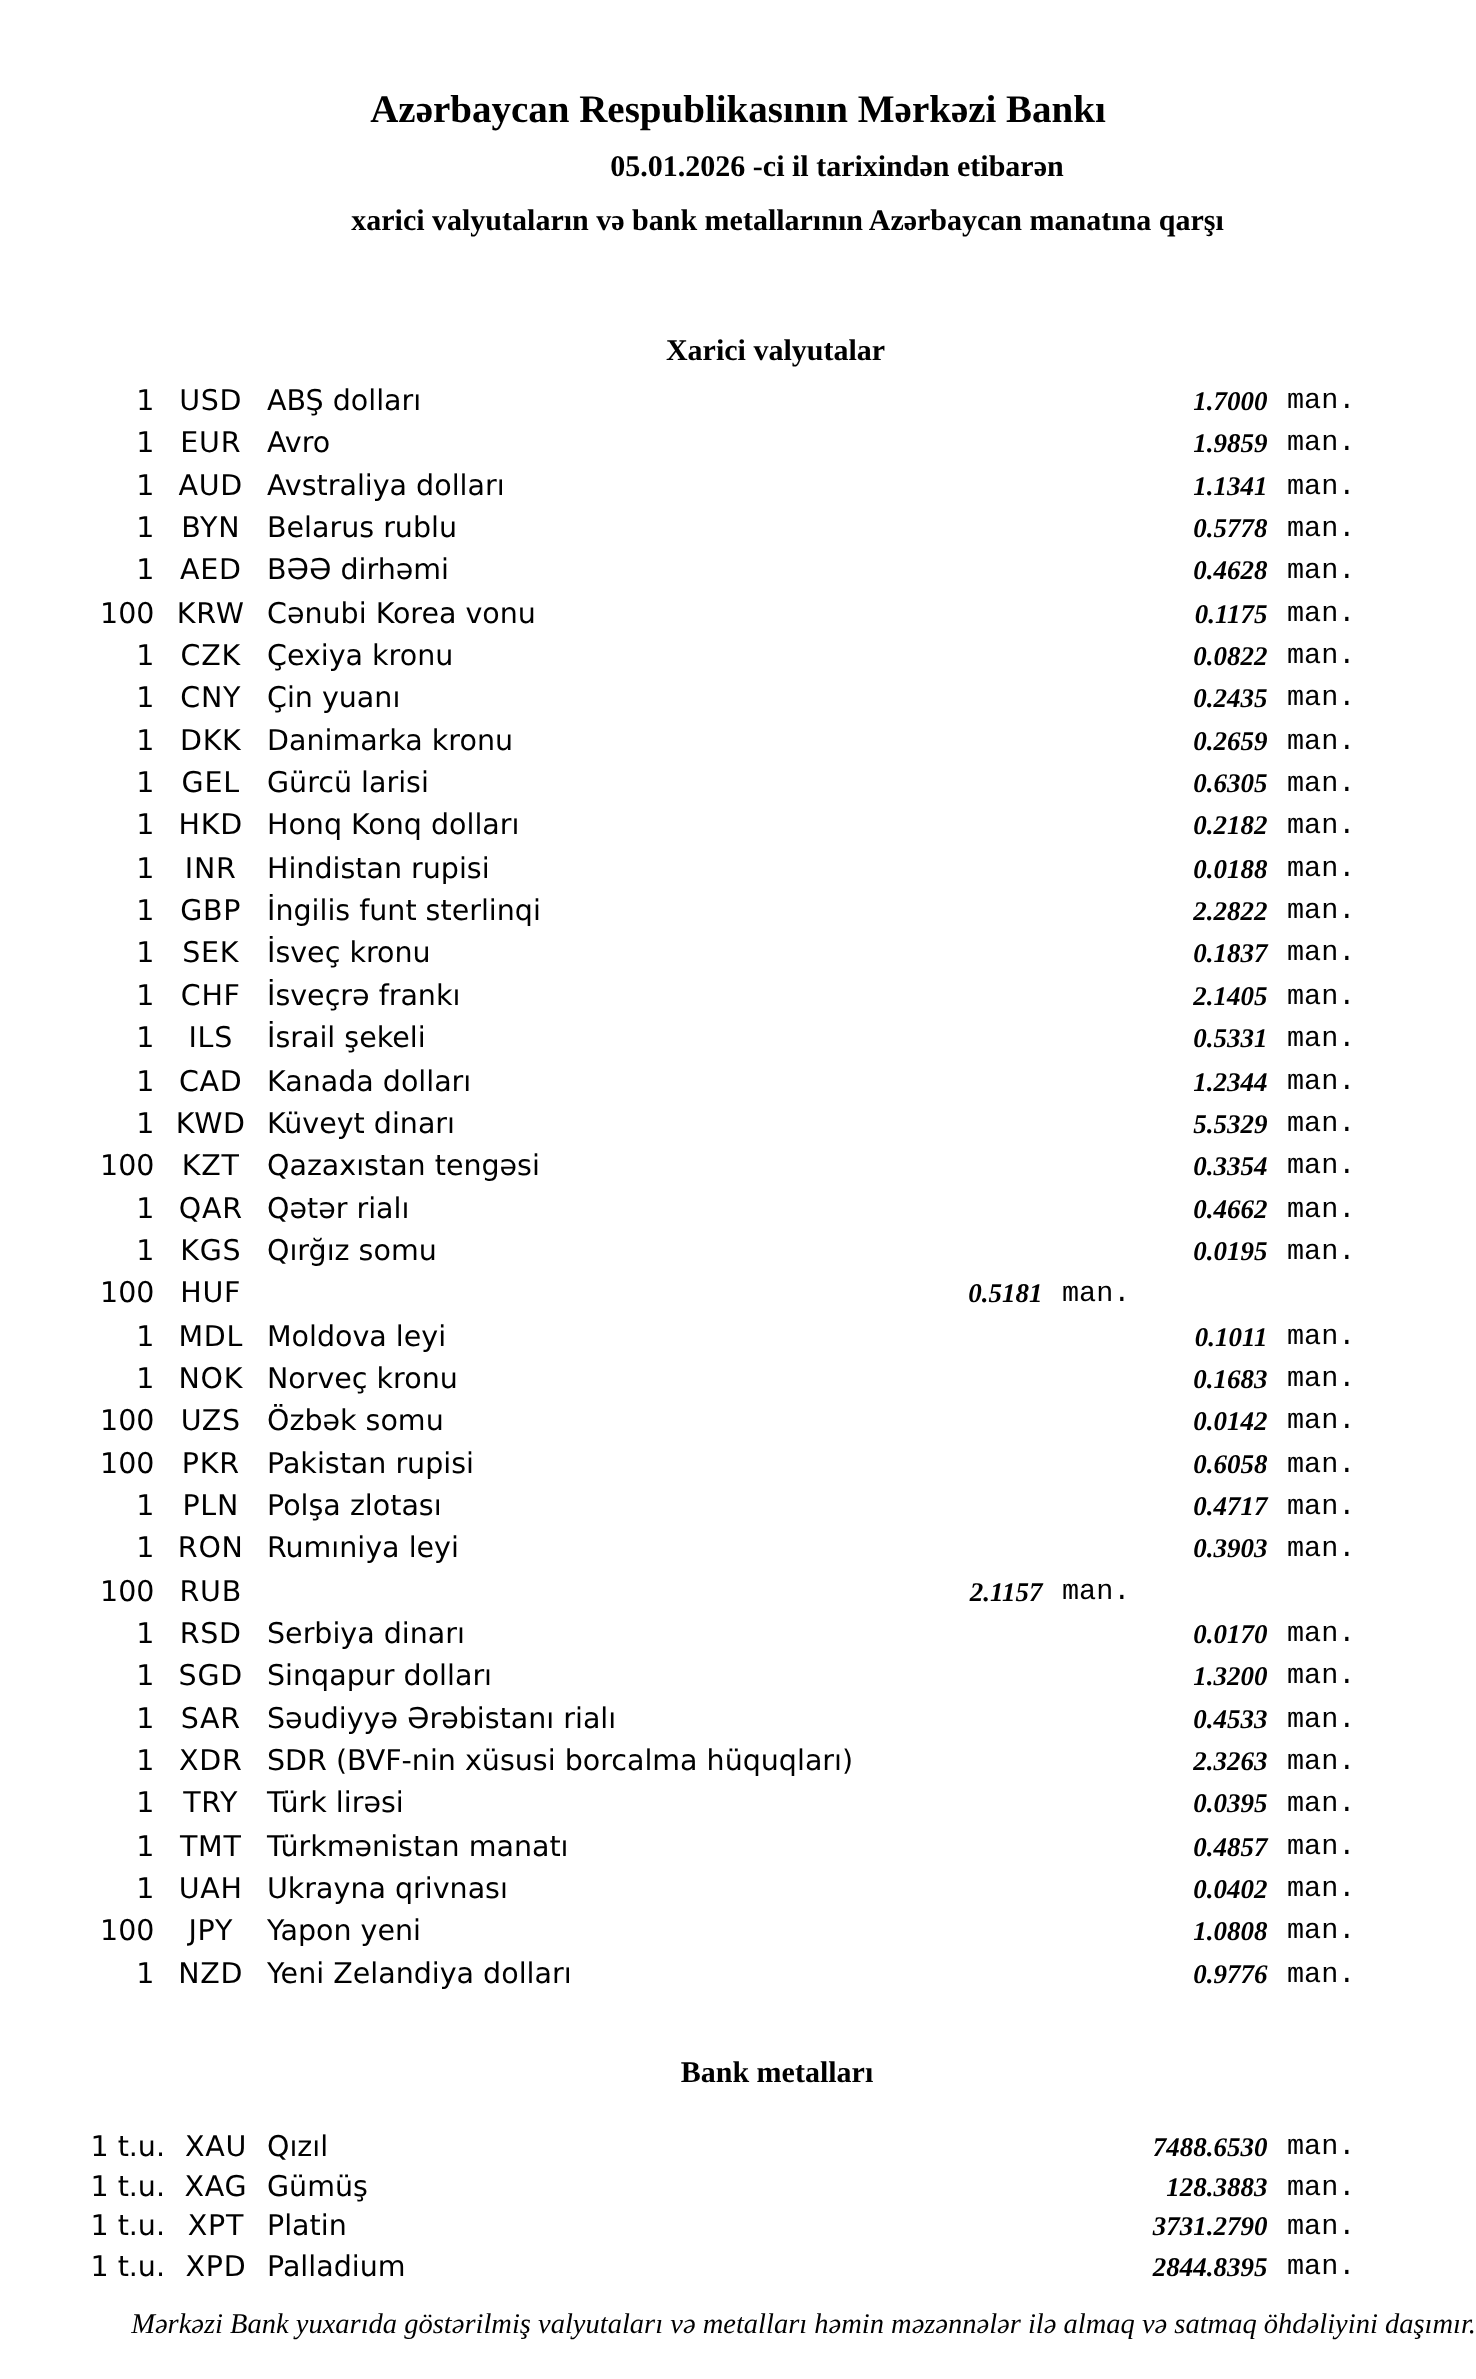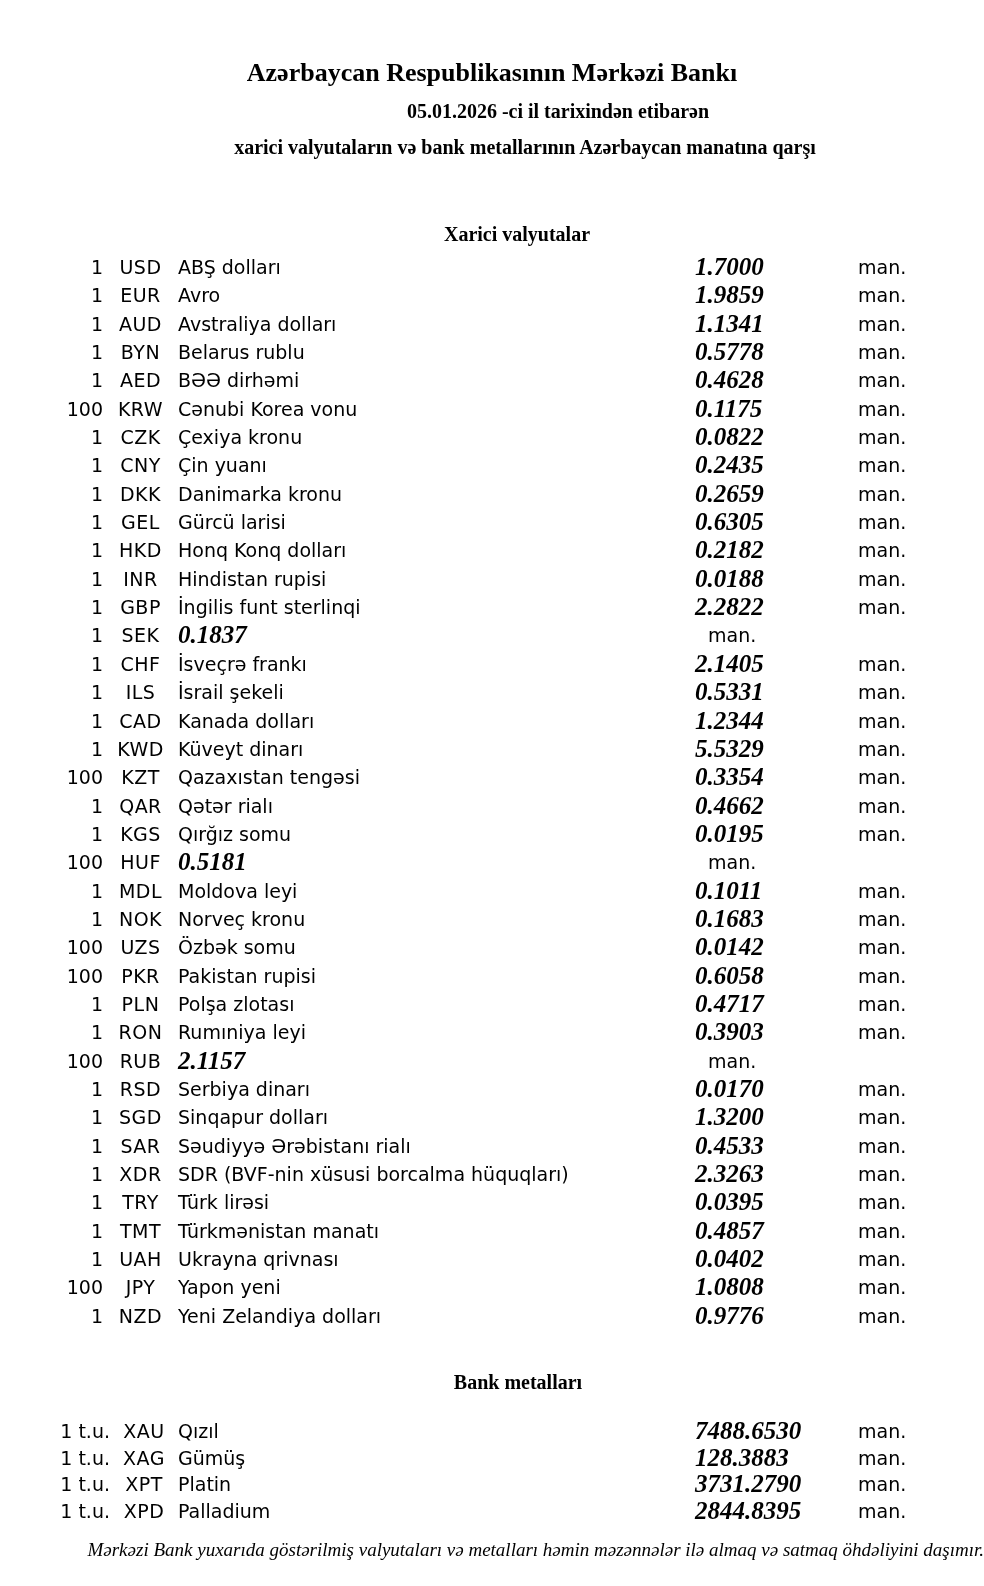--- a/index.html
+++ b/index.html
@@ -63,27 +63,27 @@
     grid-template-columns:110px 68px 1fr 150px 68px;
   }
   .qty,.code,.name,.man{
     font-family:"DejaVu Sans","Liberation Sans",sans-serif;
     font-size:19px;
   }
   .qty{ text-align:right; }
   .code{ text-align:center; letter-spacing:0.5px; }
   .name{ text-align:left; }
   .rate{
-    text-align:left;
+    text-align:right;
     font-family:"Liberation Serif",serif;
     font-style:italic;
     font-weight:bold;
-    font-size:25px;
-  }
-  .man{ padding-left:13px; }
+    font-size:18px;
+  }
+  .man{ padding-left:13px;font-family:Liberation Mono, monospace; }
   .footer{
     position:absolute; top:1537px; left:0; width:100%;
     text-align:right;
     font-family:"Liberation Serif",serif;
     font-style:italic;
     font-size:19px;
     line-height:26px;
   }
 </style>
 </head>
@@ -183,20 +183,21 @@
       <div class="row">
     <span class="qty">1</span>
     <span class="code">GBP</span>
     <span class="name">İngilis funt sterlinqi</span>
     <span class="rate">2.2822</span>
     <span class="man">man.</span>
   </div>
       <div class="row">
     <span class="qty">1</span>
     <span class="code">SEK</span>
+    <span class="name">İsveç kronu</span>
     <span class="rate">0.1837</span>
     <span class="man">man.</span>
   </div>
       <div class="row">
     <span class="qty">1</span>
     <span class="code">CHF</span>
     <span class="name">İsveçrə frankı</span>
     <span class="rate">2.1405</span>
     <span class="man">man.</span>
   </div>

